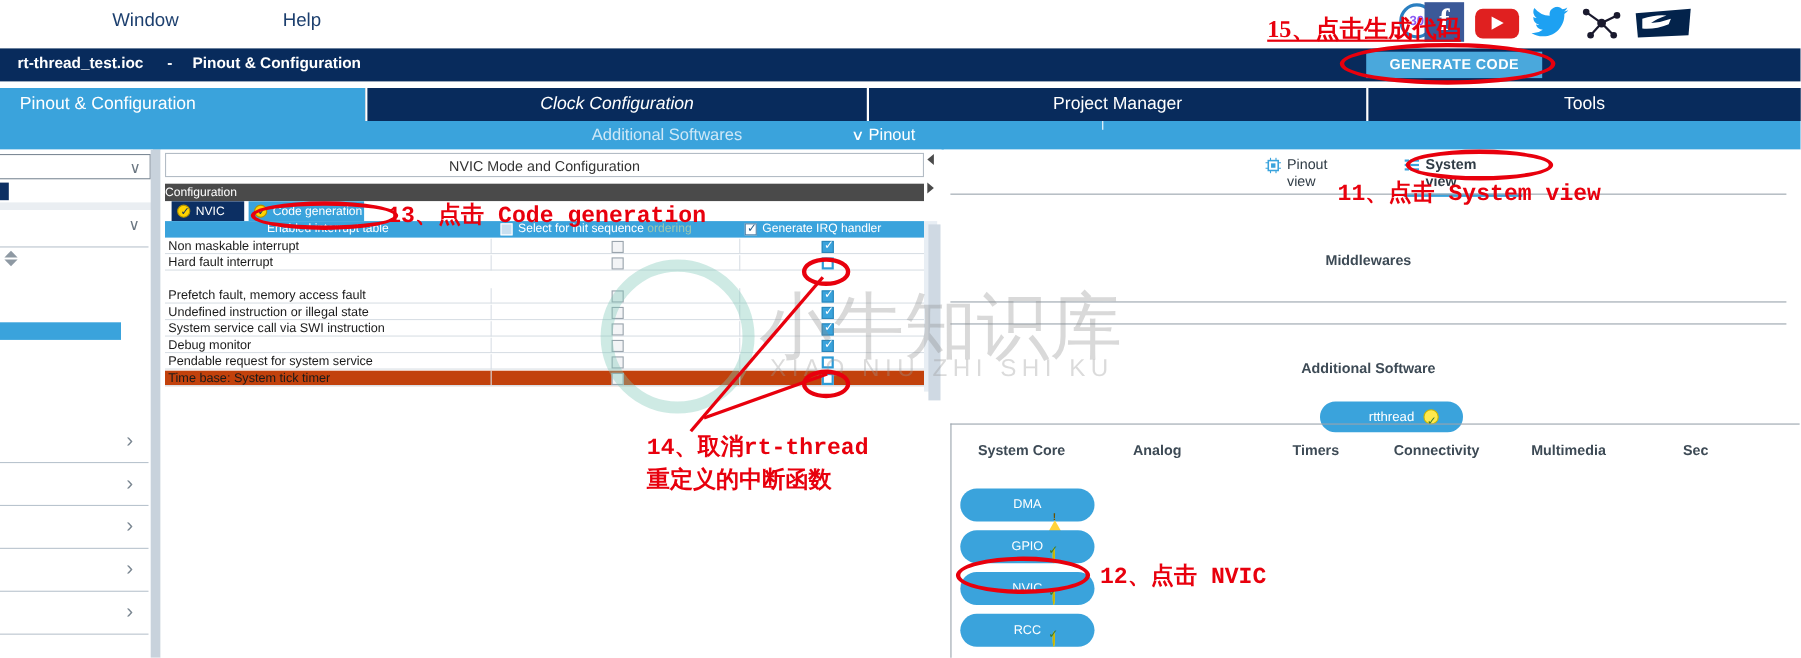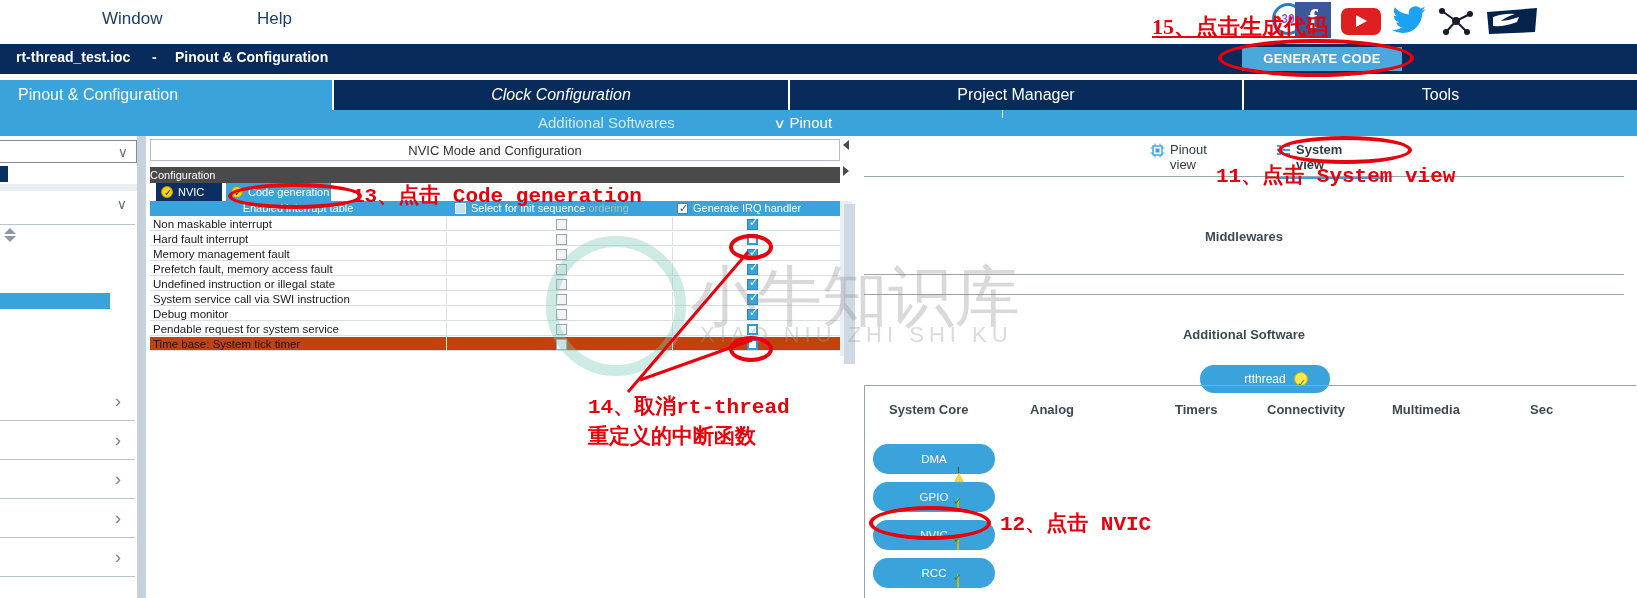--- a/index.html
+++ b/index.html
@@ -398,27 +398,20 @@
           <span class="cellsep" style="left:522px"></span>
         <span class="cb off-grey col-b-cb"></span>
         <span class="cb on-blue col-c-cb"></span>
       </div>
       <div class="trow" style="top:31px">
         <span class="name">Hard fault interrupt</span>
         <span class="cellsep" style="left:296px"></span>
           <span class="cellsep" style="left:522px"></span>
         <span class="cb off-grey col-b-cb"></span>
         <span class="cb off-blue col-c-cb"></span>
-      </div>
-      <div class="trow" style="top:46px">
-        <span class="name">Memory management fault</span>
-        <span class="cellsep" style="left:296px"></span>
-          <span class="cellsep" style="left:522px"></span>
-        <span class="cb off-grey col-b-cb"></span>
-        <span class="cb on-blue col-c-cb"></span>
       </div>
       <div class="trow" style="top:61px">
         <span class="name">Prefetch fault, memory access fault</span>
         <span class="cellsep" style="left:296px"></span>
           <span class="cellsep" style="left:522px"></span>
         <span class="cb off-grey col-b-cb"></span>
         <span class="cb on-blue col-c-cb"></span>
       </div>
       <div class="trow" style="top:76px">
         <span class="name">Undefined instruction or illegal state</span>

